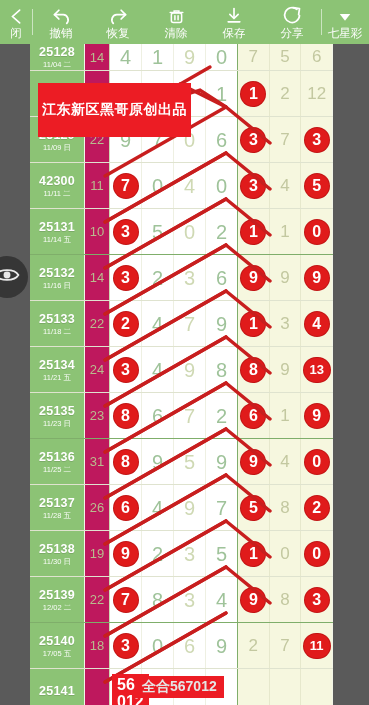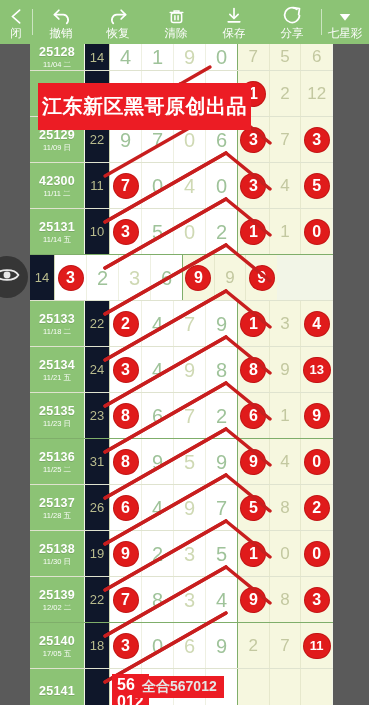--- a/index.html
+++ b/index.html
@@ -41,21 +41,21 @@
   .c-label{
     width:55px;flex:0 0 55px;background:#8cc375;color:#ffffff;
     display:flex;flex-direction:column;align-items:center;justify-content:center;
     border-right:1px solid #f2f5e7;box-sizing:border-box;
   }
   .c-label .iss{font-size:12.5px;font-weight:bold;letter-spacing:.2px;line-height:14px;
     text-shadow:0 1px 0 rgba(0,0,0,.12);}
   .c-label .dt{font-size:7.5px;line-height:9px;opacity:.95;margin-top:1px;white-space:nowrap;}
 
   .c-sum{
-    width:25px;flex:0 0 25px;background:#0f172a;color:#b9bc8e;
+    width:25px;flex:0 0 25px;background:#be185d;color:#b9bc8e;
     display:flex;align-items:center;justify-content:center;
     font-size:13px;border-right:1px solid #cfd6b2;box-sizing:border-box;
   }
 
   .c-main{
     width:128px;flex:0 0 128px;background:#ffffff;display:flex;
     border-right:1px solid #7fae6a;box-sizing:border-box;
   }
   .c-tail{
     width:94px;flex:0 0 94px;background:#f6f7df;display:flex;box-sizing:border-box;
@@ -72,21 +72,21 @@
   .num.hl{
     width:24px;height:24px;border-radius:50%;background:#e01b1b;color:#ffffff;
     display:flex;align-items:center;justify-content:center;font-size:16px;font-weight:bold;
     box-shadow:0 0 0 1px #c21414;
   }
   .num.hl.wide{width:26px;height:24px;border-radius:12px;font-size:13px;}
 
   
   .watermark{
     position:absolute;left:8px;top:12px;background:#ec1c24;color:#ffffff;
-    font-size:20px;font-weight:bold;padding:10px 4px;white-space:nowrap;z-index:30;
+    font-size:14px;font-weight:bold;padding:18px 4px;white-space:nowrap;z-index:30;
     letter-spacing:.5px;
   }
 
   
   .pred-box{
     position:absolute;left:5px;top:5px;background:#ec1c24;color:#ffffff;
     font-size:16px;font-weight:bold;line-height:17px;padding:2px 5px;z-index:30;
     text-align:center;
   }
   .pred-tag{
@@ -346,20 +346,24 @@
             </div>
             <div class="cell">
               <span class="num tail">1</span>
             </div>
             <div class="cell">
               <span class="num hl">0</span>
             </div>
           </div>
         </div>
         <div class="row sep">
+          <div class="c-label">
+            <div class="iss">25132</div>
+            <div class="dt">11/16 日</div>
+          </div>
           <div class="c-sum">14</div>
           <div class="c-main">
             <div class="cell">
               <span class="num hl">3</span>
             </div>
             <div class="cell">
               <span class="num">2</span>
             </div>
             <div class="cell">
               <span class="num pale">3</span>

